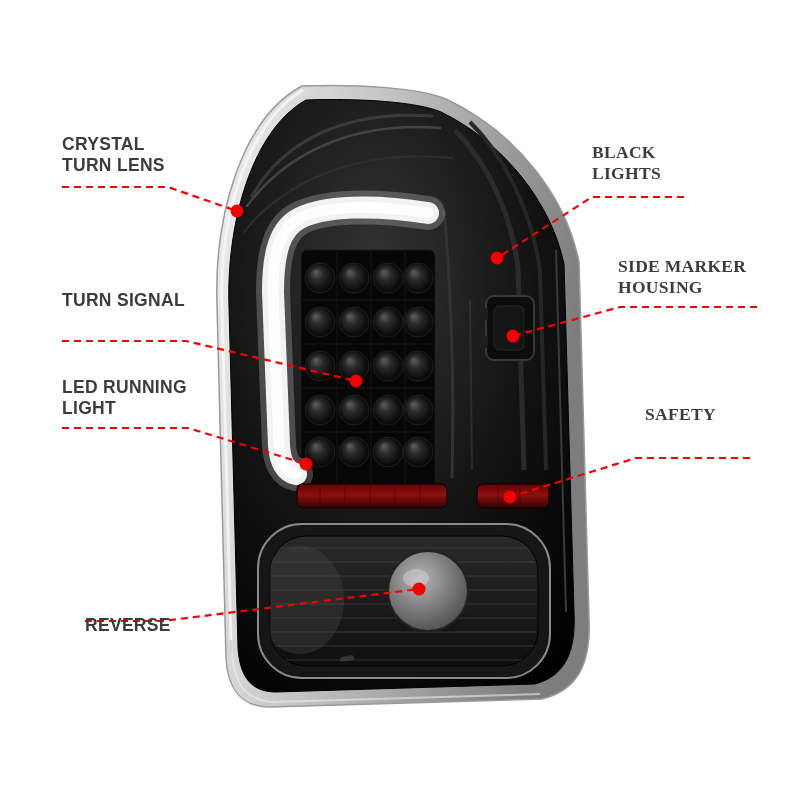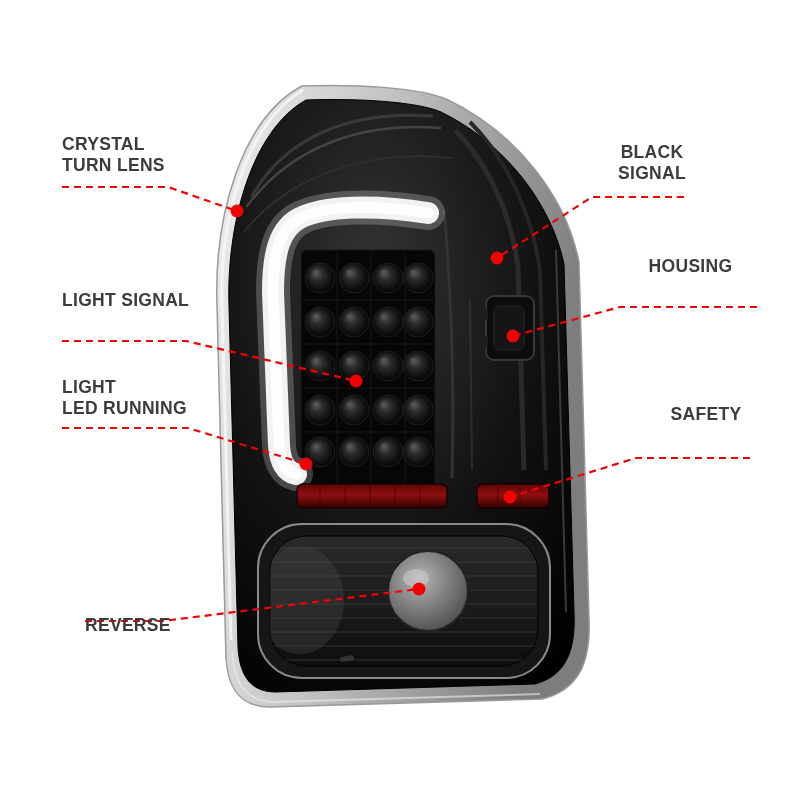--- a/index.html
+++ b/index.html
@@ -6,21 +6,21 @@
   .scene{
     position:relative;width:800px;height:800px;background:#ffffff;overflow:hidden;
     font-family:"Liberation Sans",sans-serif;
   }
   svg.layer{position:absolute;left:0;top:0;}
   .overlay{pointer-events:none;}
   .callout{
     position:absolute;font-weight:700;font-size:17.5px;line-height:21px;
     color:#3c3c3c;letter-spacing:.3px;white-space:nowrap;
   }
-  .callout.center{text-align:center;}
+  .callout.center{text-align:left;font-family:Liberation Serif, serif;}
 </style>
 </head>
 <body>
 
 <div class="scene">
 
   <svg class="layer" width="800" height="800" viewBox="0 0 800 800">
     <defs>
       <linearGradient id="chromeGrad" x1="0" y1="0" x2="1" y2="0.25">
         <stop offset="0" stop-color="#f0f0f0"></stop>
@@ -183,34 +183,35 @@
     </g>
   </svg>
 
   <div class="callout" style="left:62px;top:134px">
     <div>CRYSTAL</div>
     <div>TURN LENS</div>
   </div>
 
   <div class="callout center" style="left:592px;top:142px;width:120px">
     <div>BLACK</div>
-    <div>SIGNAL</div>
+    <div>LIGHTS</div>
   </div>
 
   <div class="callout center" style="left:618px;top:256px;width:145px">
+    <div>SIDE MARKER</div>
     <div>HOUSING</div>
   </div>
 
   <div class="callout" style="left:62px;top:290px">
-    <div>LIGHT SIGNAL</div>
+    <div>TURN SIGNAL</div>
   </div>
 
   <div class="callout" style="left:62px;top:377px">
+    <div>LED RUNNING</div>
     <div>LIGHT</div>
-    <div>LED RUNNING</div>
   </div>
 
   <div class="callout center" style="left:645px;top:404px;width:122px">
     <div>SAFETY</div>
   </div>
 
   <div class="callout" style="left:85px;top:615px">
     <div>REVERSE</div>
   </div>
 

